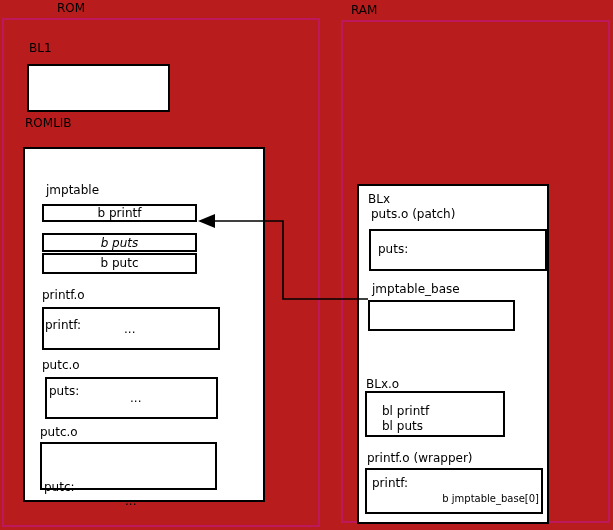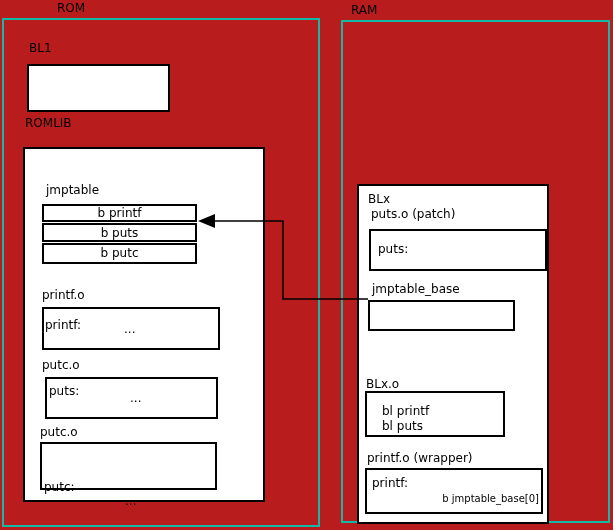--- a/index.html
+++ b/index.html
@@ -2,28 +2,28 @@
 <html><head>
 <meta charset="utf-8">
 <style>
   html,body{margin:0;padding:0;background:#ffffff;}
   #canvas{
     position:relative;width:613px;height:530px;background:#b91c1c;
     font-family:"DejaVu Sans","Liberation Sans",sans-serif;
     color:#000000;overflow:hidden;
   }
   .lbl{position:absolute;font-size:12px;line-height:14px;white-space:nowrap;}
-  .frame{position:absolute;border:2px solid #14b8a6;box-sizing:border-box;background:transparent;}
+  .frame{position:absolute;border:2px solid #be185d;box-sizing:border-box;background:transparent;}
   .box{position:absolute;border:2px solid #000000;box-sizing:border-box;background:#ffffff;}
   .box .sym{position:absolute;font-size:12px;line-height:14px;white-space:nowrap;}
   .jrow{position:relative;border:2px solid #000000;box-sizing:border-box;background:#ffffff;
         width:155px;text-align:center;font-size:12px;}
   #jmptable-rows{position:absolute;left:17px;top:55px;}
   .jrow.r1{height:18px;line-height:15px;}
-  .jrow.r2{height:19px;line-height:16px;margin-top:1px;}
+  .jrow.r2{height:19px;line-height:16px;margin-top:11px;font-style:italic;}
   .jrow.r3{height:21px;line-height:17px;margin-top:1px;}
   svg#arrow-layer{position:absolute;left:0;top:0;z-index:5;pointer-events:none;}
 
   
   #rom-title{left:57px;top:1px;}
   #rom-frame{left:2px;top:18px;width:318px;height:509px;}
   #bl1-label{left:25px;top:21px;}
   #bl1-box{left:23px;top:44px;width:143px;height:48px;}
   #romlib-label{left:21px;top:96px;}
   #romlib-box{left:19px;top:127px;width:242px;height:355px;}

